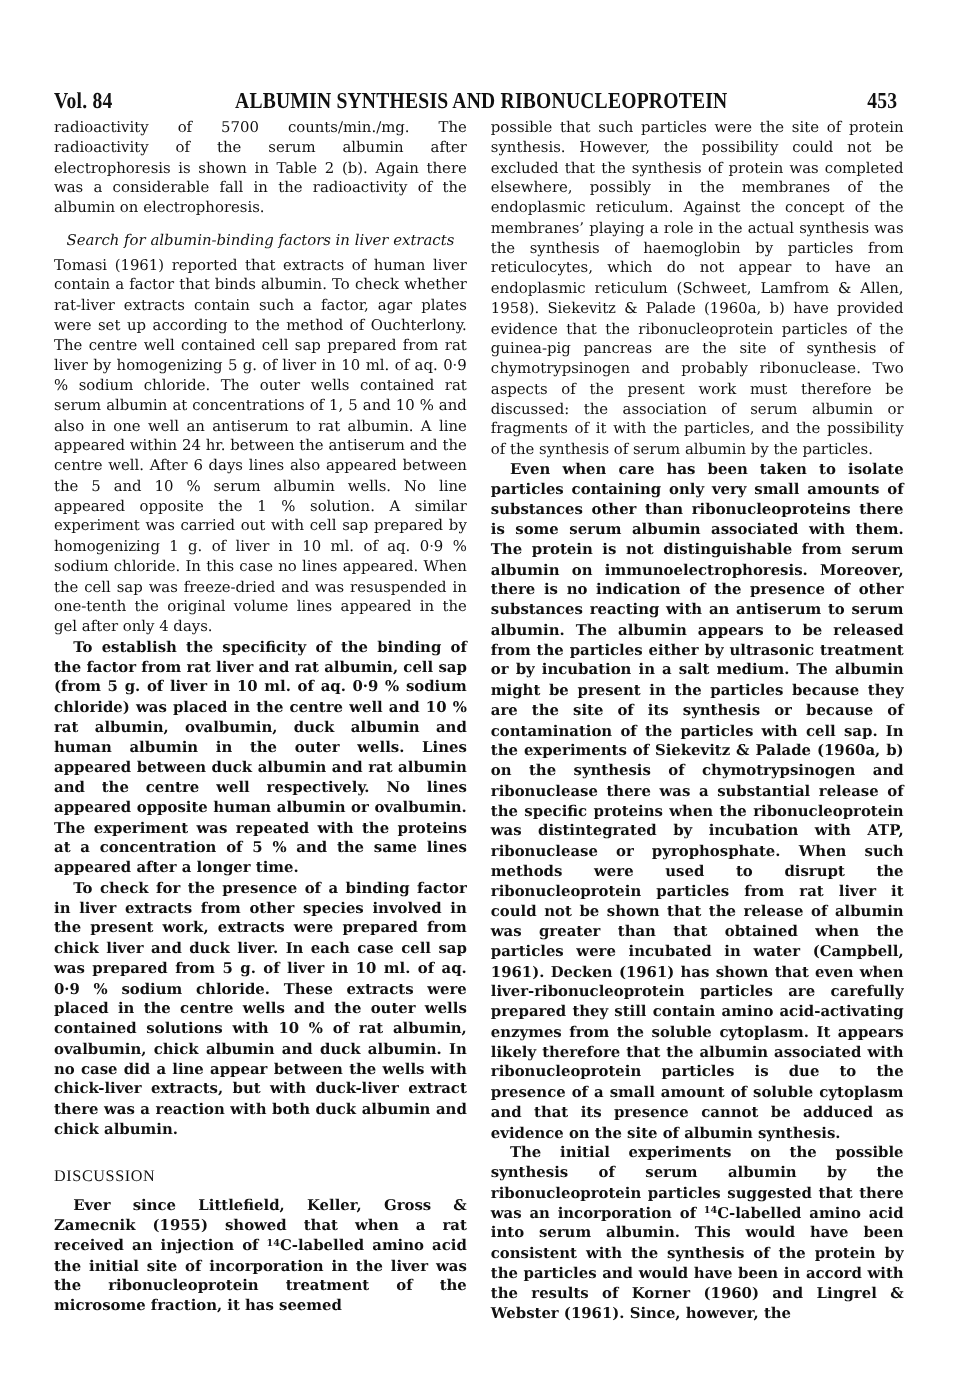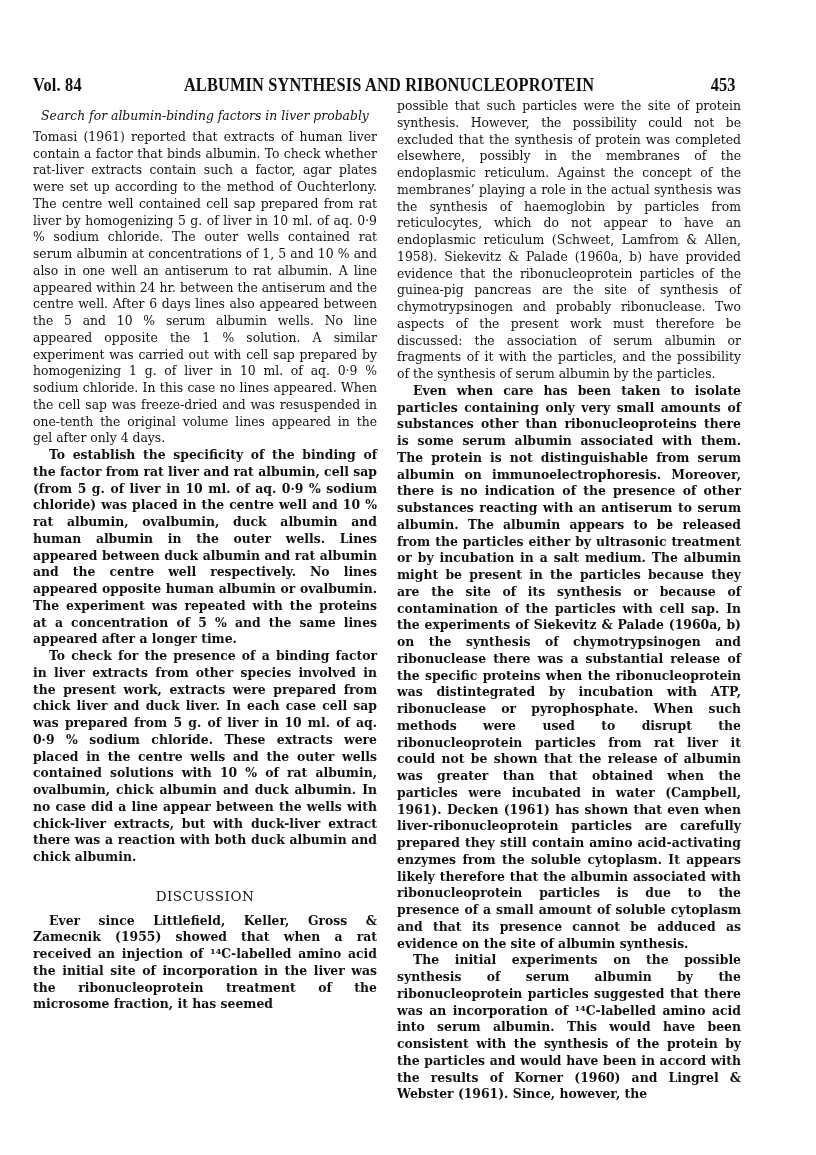--- a/index.html
+++ b/index.html
@@ -1,17 +1,17 @@
 <!DOCTYPE html>
 <html><head>
 <meta charset="utf-8">
 <style>
   html, body { margin: 0; padding: 0; background: #ffffff; }
   body { width: 816px; height: 1155px; position: relative; overflow: hidden; color: #111; }
-  .page { position: absolute; left: 0; top: 0; width: 756px; height: 1155px; }
+  .page { position: absolute; left: 12px; top: 0; width: 756px; height: 1155px; }
   .header {
     position: absolute; left: 33px; top: 74px; width: 710px; height: 24px;
     font-family: "Liberation Serif", "DejaVu Serif", serif;
     font-size: 19px; font-weight: bold; letter-spacing: 0.2px;
     transform: scaleX(0.86); transform-origin: left top;
   }
   .header .vol { position: absolute; left: 0; top: 0; }
   .header .title { position: absolute; left: 124px; top: 0; width: 580px; text-align: center; }
   .header .num { position: absolute; left: 788px; top: 0; }
   .col {
@@ -21,37 +21,38 @@
     text-align: justify; hyphens: none;
   }
   .col.left { left: 33px; }
   .col.right { left: 397px; }
   .col p { margin: 0; }
   .col p.indent { text-indent: 16px; font-weight: bold; }
   .col .subhead {
     font-style: italic; text-align: center; margin: 10px 0 4px 0;
   }
   .col .section {
-    text-align: center; font-size: 13.5px; letter-spacing: 0.5px; margin: 22px 0 8px 0;
+    text-align: left; font-size: 13.5px; letter-spacing: 0.5px; margin: 22px 0 8px 0; font-family: Liberation Serif, serif;
   }
   sup { font-size: 8px; line-height: 0; vertical-align: 4px; }
 </style>
 </head>
 <body>
 
 <div class="page">
 
   <div class="header">
     <span class="vol">Vol. 84</span>
     <span class="title">ALBUMIN SYNTHESIS AND RIBONUCLEOPROTEIN</span>
     <span class="num">453</span>
   </div>
 
   <div class="col left">
-    <div class="subhead">Search for albumin-binding factors in liver probably</div>
+    <p>radioactivity of 5700 counts/min./mg. The radio­activity of the serum albumin after electrophoresis is shown in Table 2 (b). Again there was a considerable fall in the radioactivity of the albumin on electrophoresis.</p>
+    <div class="subhead">Search for albumin-binding factors in liver extracts</div>
     <p>Tomasi (1961) reported that extracts of human liver contain a factor that binds albumin. To check whether rat-liver extracts contain such a factor, agar plates were set up according to the method of Ouchterlony. The centre well contained cell sap prepared from rat liver by homogenizing 5 g. of liver in 10 ml. of aq. 0·9 % sodium chloride. The outer wells contained rat serum albumin at concen­trations of 1, 5 and 10 % and also in one well an antiserum to rat albumin. A line appeared within 24 hr. between the antiserum and the centre well. After 6 days lines also appeared between the 5 and 10 % serum albumin wells. No line appeared opposite the 1 % solution. A similar experiment was carried out with cell sap prepared by homo­genizing 1 g. of liver in 10 ml. of aq. 0·9 % sodium chloride. In this case no lines appeared. When the cell sap was freeze-dried and was resuspended in one-tenth the original volume lines appeared in the gel after only 4 days.</p>
     <p class="indent">To establish the specificity of the binding of the factor from rat liver and rat albumin, cell sap (from 5 g. of liver in 10 ml. of aq. 0·9 % sodium chloride) was placed in the centre well and 10 % rat albumin, ovalbumin, duck albumin and human albumin in the outer wells. Lines appeared between duck albumin and rat albumin and the centre well respectively. No lines appeared opposite human albumin or ovalbumin. The experiment was re­peated with the proteins at a concentration of 5 % and the same lines appeared after a longer time.</p>
     <p class="indent">To check for the presence of a binding factor in liver extracts from other species involved in the present work, extracts were prepared from chick liver and duck liver. In each case cell sap was prepared from 5 g. of liver in 10 ml. of aq. 0·9 % sodium chloride. These extracts were placed in the centre wells and the outer wells contained solutions with 10 % of rat albumin, ovalbumin, chick albumin and duck albumin. In no case did a line appear between the wells with chick-liver extracts, but with duck-liver extract there was a reaction with both duck albumin and chick albumin.</p>
     <div class="section">DISCUSSION</div>
     <p class="indent"><span>Ever since Littlefield, Keller, Gross &amp; Zamecnik (1955) showed that when a rat received an injection of </span><sup>14</sup><span>C-labelled amino acid the initial site of in­corporation in the liver was the ribonucleoprotein treatment of the microsome fraction, it has seemed</span></p>
   </div>
 
   <div class="col right">
     <p>possible that such particles were the site of protein synthesis. However, the possibility could not be excluded that the synthesis of protein was com­pleted elsewhere, possibly in the membranes of the endoplasmic reticulum. Against the concept of the membranes’ playing a role in the actual synthesis was the synthesis of haemoglobin by particles from reticulocytes, which do not appear to have an endoplasmic reticulum (Schweet, Lamfrom &amp; Allen, 1958). Siekevitz &amp; Palade (1960a, b) have provided evidence that the ribonucleoprotein particles of the guinea-pig pancreas are the site of synthesis of chymotrypsinogen and probably ribonuclease. Two aspects of the present work must therefore be discussed: the association of serum albumin or fragments of it with the particles, and the possibility of the synthesis of serum albumin by the particles.</p>
     <p class="indent">Even when care has been taken to isolate particles containing only very small amounts of substances other than ribonucleoproteins there is some serum albumin associated with them. The protein is not distinguishable from serum albumin on immunoelectrophoresis. Moreover, there is no indication of the presence of other substances reacting with an antiserum to serum albumin. The albumin appears to be released from the particles either by ultrasonic treatment or by incubation in a salt medium. The albumin might be present in the particles because they are the site of its synthesis or because of contamination of the particles with cell sap. In the experiments of Siekevitz &amp; Palade (1960a, b) on the synthesis of chymotrypsinogen and ribonuclease there was a substantial release of the specific proteins when the ribonucleoprotein was distintegrated by incubation with ATP, ribo­nuclease or pyrophosphate. When such methods were used to disrupt the ribonucleoprotein particles from rat liver it could not be shown that the release of albumin was greater than that ob­tained when the particles were incubated in water (Campbell, 1961). Decken (1961) has shown that even when liver-ribonucleoprotein particles are carefully prepared they still contain amino acid-activating enzymes from the soluble cytoplasm. It appears likely therefore that the albumin associ­ated with ribonucleoprotein particles is due to the presence of a small amount of soluble cytoplasm and that its presence cannot be adduced as evidence on the site of albumin synthesis.</p>

